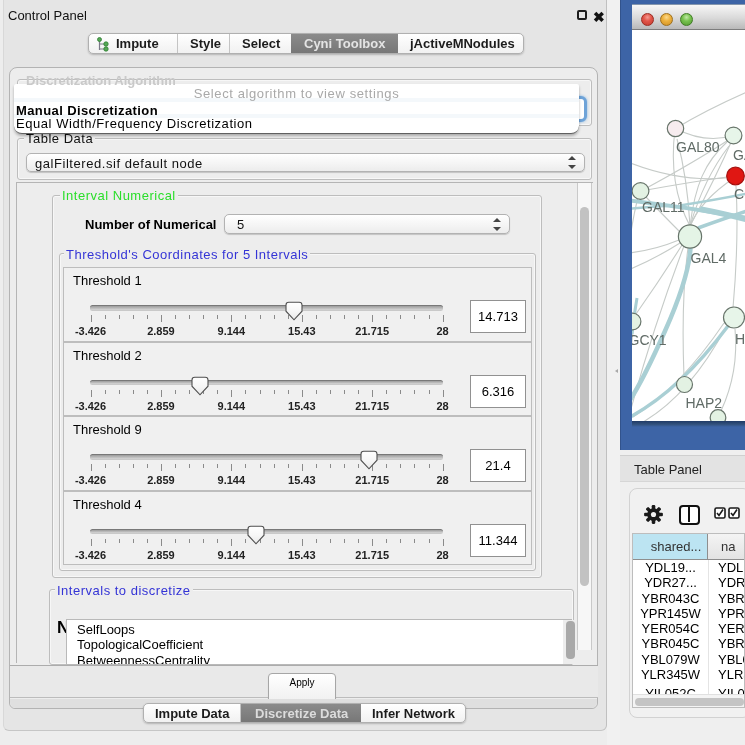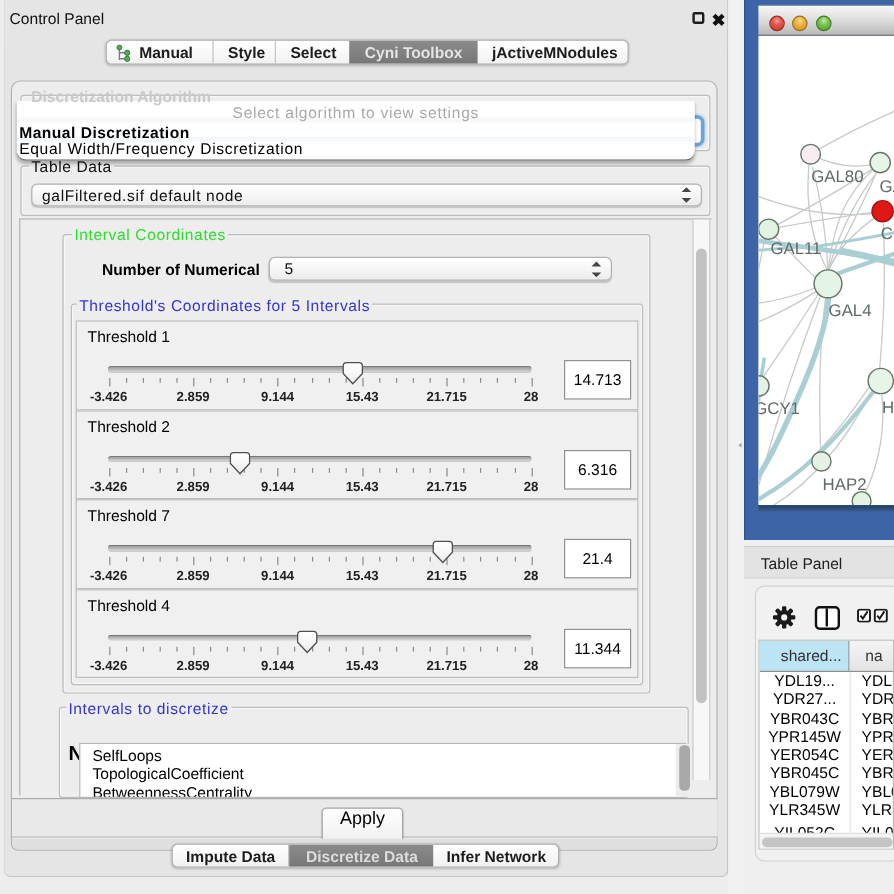--- a/index.html
+++ b/index.html
@@ -29,21 +29,21 @@
 <div class="abs" style="left:577px; top:10px; width:10px; height:10px; border:2px solid #1d1d1d; border-radius:2px;"></div>
 <div class="abs" style="left:593px; top:8.5px; font-size:14px; font-weight:bold; color:#111;">✖</div>
 
 <div class="abs" style="left:9px; top:67px; width:589px; height:641.5px; background:#ededed; border:1px solid #b3b3b3; border-radius:8px 8px 6px 6px;"></div>
 
 <div class="abs" id="toptabs" style="left:88px; top:33px; width:436px; height:21px; background:linear-gradient(#ffffff,#f1f1f1); border:1px solid #b0b0b0; border-radius:5px; box-shadow:0 1px 2px rgba(0,0,0,.22); overflow:hidden;">
   <div class="abs" style="left:0; top:0; width:89px; height:21px; border-right:1px solid #c4c4c4;"></div>
   <div class="abs" style="left:89px; top:0; width:52px; height:21px; border-right:1px solid #c4c4c4;"></div>
   <div class="abs" style="left:141px; top:0; width:61px; height:21px;"></div>
   <div class="abs" style="left:202px; top:0; width:107px; height:21px; background:linear-gradient(#8b8b8b,#757575);"></div>
-  <div class="abs sbtn bold" style="left:27px; top:1.5px; color:#1c1c1c;">Manual</div>
+  <div class="abs sbtn bold" style="left:27px; top:1.5px; color:#1c1c1c;">Impute</div>
   <div class="abs sbtn bold" style="left:101px; top:1.5px; color:#1c1c1c;">Style</div>
   <div class="abs sbtn bold" style="left:153px; top:1.5px; color:#1c1c1c;">Select</div>
   <div class="abs sbtn bold" style="left:215px; top:1.5px; color:#e4e4e4;">Cyni Toolbox</div>
   <div class="abs sbtn bold" style="left:321px; top:1.5px; color:#1c1c1c;">jActiveMNodules</div>
 
   <svg class="abs" style="left:7px; top:3px;" width="16" height="16" viewBox="0 0 16 16">
     <path d="M3.5 2.5 V13 M3.5 7 H9 M3.5 12 H9" stroke="#7a7a88" stroke-width="1.2" fill="none"></path>
     <circle cx="3.5" cy="2.5" r="2" fill="#55a855" stroke="#2e7d32" stroke-width="0.8"></circle>
     <circle cx="10" cy="7" r="2.2" fill="#55a855" stroke="#2e7d32" stroke-width="0.8"></circle>
     <circle cx="10" cy="12" r="2.2" fill="#55a855" stroke="#2e7d32" stroke-width="0.8"></circle>
@@ -60,21 +60,21 @@
   <div class="ctext">galFiltered.sif default node</div>
   <div class="spin" style="right:8px; top:2px;"></div>
 </div>
 
 <div class="abs" style="left:16px; top:182px; width:577px; height:481px; border-top:1px solid #b5b5b5; border-left:1px solid #b5b5b5;"></div>
 
 <div class="abs" style="left:577px; top:183px; width:15px; height:467px; background:#f7f7f7; border-left:1px solid #c9c9c9; border-right:1px solid #c9c9c9;"></div>
 <div class="abs" style="left:580px; top:207px; width:9px; height:379px; background:#c2c2c2; border-radius:5px;"></div>
 
 <div class="abs grp" style="left:52px; top:195px; width:490px; height:383px;"></div>
-<div class="grplabel" style="left:60px; top:188px; color:#2ade2a;">Interval Coordinates</div>
+<div class="grplabel" style="left:60px; top:188px; color:#2ade2a;">Interval Numerical</div>
 <div class="abs bold" style="left:85px; top:217px; font-size:13px;">Number of Numerical</div>
 <div class="combo" style="left:224px; top:214px; width:286px; height:20px;">
   <div class="ctext" style="left:12px;">5</div>
   <div class="spin" style="right:8px; top:3px;"></div>
 </div>
 
 <div class="abs grp" style="left:59px; top:253px; width:477px; height:318px;"></div>
 <div class="grplabel" style="left:64px; top:247px; color:#3434d6;">Threshold's Coordinates for 5 Intervals</div>
 
 <div id="thresholds">
@@ -164,21 +164,21 @@
         <defs>
           <linearGradient id="g341.5" x1="0" y1="0" x2="0" y2="1">
             <stop offset="0" stop-color="#ffffff"></stop>
             <stop offset="0.55" stop-color="#f6f6f6"></stop>
             <stop offset="1" stop-color="#e8e8e8"></stop>
           </linearGradient>
         </defs>
       </svg>
       <div class="tbox" style="left:470px; top:374.5px;">6.316</div>
       <div class="abs" style="left:63px; top:416px; width:469px; height:74.7px; background:#f0f0f0; border:1px solid #bdbdbd;"></div>
-      <div class="thr-title" style="left:73px; top:422px;">Threshold 7</div>
+      <div class="thr-title" style="left:73px; top:422px;">Threshold 9</div>
       <div class="abs" style="left:90px; top:454px; width:353px; height:5.5px; border-radius:2.5px; background:linear-gradient(#9b9b9b,#d6d6d6); border-top:1px solid #787878; border-bottom:1px solid #c9c9c9;"></div>
       <div class="abs" style="left:90.5px; top:464px; width:1px; height:7px; background:#8a8a8a;"></div>
       <div class="abs" style="left:104.6px; top:464px; width:1px; height:4px; background:#8a8a8a;"></div>
       <div class="abs" style="left:118.7px; top:464px; width:1px; height:4px; background:#8a8a8a;"></div>
       <div class="abs" style="left:132.8px; top:464px; width:1px; height:4px; background:#8a8a8a;"></div>
       <div class="abs" style="left:146.8px; top:464px; width:1px; height:4px; background:#8a8a8a;"></div>
       <div class="abs" style="left:160.9px; top:464px; width:1px; height:7px; background:#8a8a8a;"></div>
       <div class="abs" style="left:175.0px; top:464px; width:1px; height:4px; background:#8a8a8a;"></div>
       <div class="abs" style="left:189.1px; top:464px; width:1px; height:4px; background:#8a8a8a;"></div>
       <div class="abs" style="left:203.2px; top:464px; width:1px; height:4px; background:#8a8a8a;"></div>
@@ -267,21 +267,21 @@
 <div class="abs grp" style="left:49px; top:589px; width:525px; height:76px;"></div>
 <div class="grplabel" style="left:55px; top:583px; color:#3434d6;">Intervals to discretize</div>
 <div class="abs bold" style="left:57px; top:603px; font-size:17px;margin-top:15px;">Numerical Attributes</div>
 <div class="abs" style="left:66px; top:619px; width:506px; height:46px; background:#ffffff; border:1px solid #b9b9b9; overflow:hidden;">
   <div style="font-size:13px; color:#000; padding-left:10px; line-height:15.4px; padding-top:2px;">SelfLoops<br>TopologicalCoefficient<br>BetweennessCentrality</div>
 </div>
 <div class="abs" style="left:563px; top:620px; width:13px; height:44px; background:#ededed;"></div>
 <div class="abs" style="left:566px; top:621px; width:9px; height:38px; background:#a9a9a9; border-radius:4px;"></div>
 
 <div class="abs" style="left:10px; top:665px; width:588px; height:33px; background:#e9e9e9; border-top:1px solid #acacac; border-bottom:1px solid #bcbcbc;"></div>
-<div class="abs" style="left:268px; top:673px; width:68px; height:34px; background:linear-gradient(#ffffff,#ededed); border:1px solid #a6a6a6; border-radius:4px; box-shadow:0 1px 1px rgba(0,0,0,.15); font-size:15px; text-align:center; line-height:17px; color:#000;">Apply</div>
+<div class="abs" style="left:268px; top:673px; width:68px; height:34px; background:linear-gradient(#ffffff,#ededed); border:1px solid #a6a6a6; border-radius:4px; box-shadow:0 1px 1px rgba(0,0,0,.15); font-size:10px; text-align:center; line-height:17px; color:#000;">Apply</div>
 
 <div class="abs" style="left:10px; top:699px; width:587px; height:9px; background:#dfdfdf; border-radius:0 0 6px 6px;"></div>
 <div class="abs" id="bottabs" style="left:143px; top:703px; width:323px; height:20px; background:linear-gradient(#ffffff,#f1f1f1); border:1px solid #b0b0b0; border-radius:5px; box-shadow:0 1px 2px rgba(0,0,0,.22); overflow:hidden;">
   <div class="abs" style="left:0; top:0; width:97px; height:20px; border-right:1px solid #c4c4c4;"></div>
   <div class="abs" style="left:97px; top:0; width:120px; height:20px; background:linear-gradient(#8b8b8b,#757575);"></div>
   <div class="abs sbtn bold" style="left:11px; top:2px; color:#1c1c1c;">Impute Data</div>
   <div class="abs sbtn bold" style="left:111px; top:2px; color:#dcdcdc;">Discretize Data</div>
   <div class="abs sbtn bold" style="left:228px; top:2px; color:#1c1c1c;">Infer Network</div>
 </div>
 

